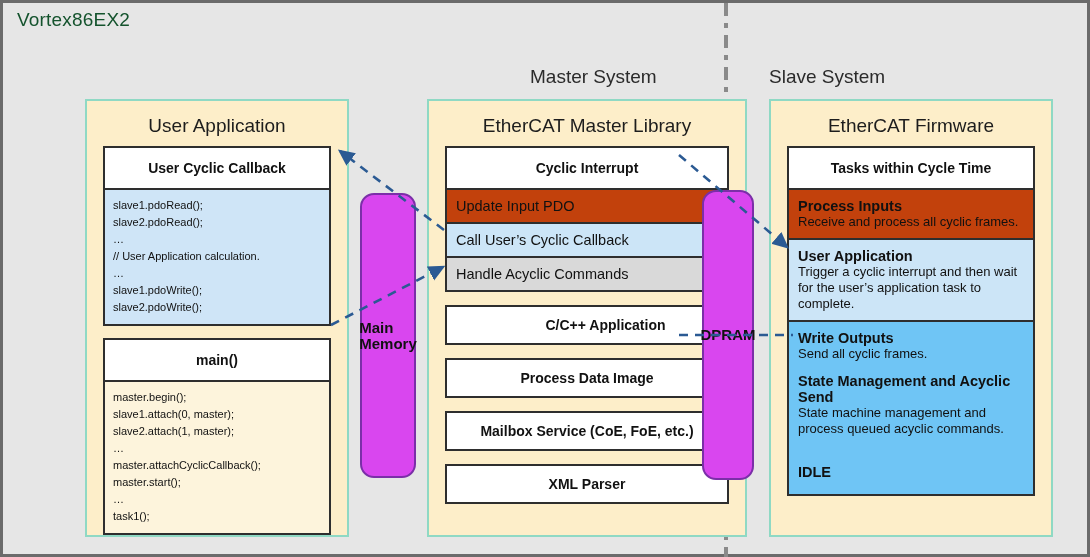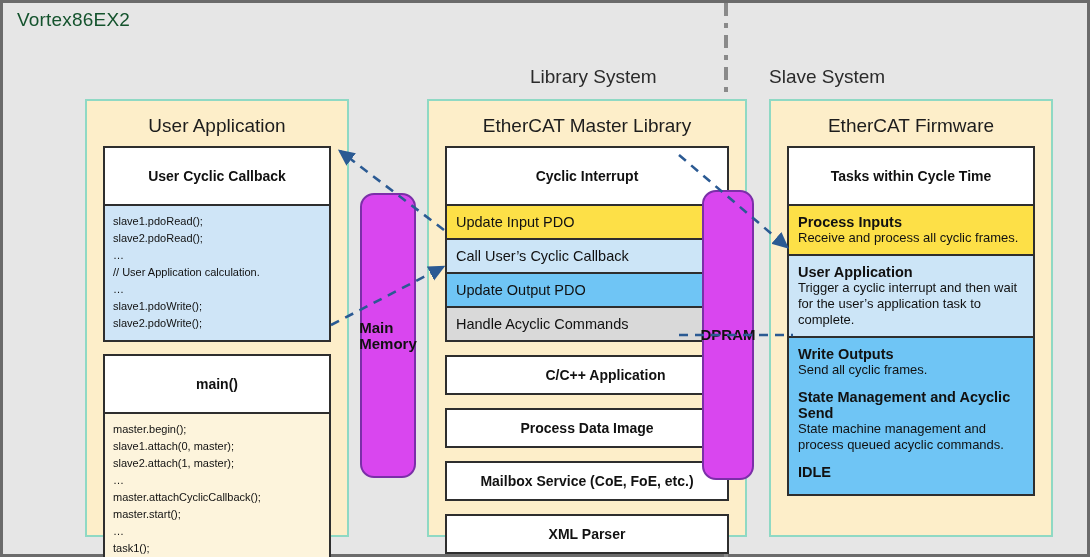--- a/index.html
+++ b/index.html
@@ -64,21 +64,21 @@
   
   .box{
     border:2px solid #2e2e2e;
     background:#ffffff;
   }
   .box-head{
     text-align:center;
     font-weight:bold;
     font-size:14px;
     color:#111;
-    padding:20px 2px;
+    padding:12px 2px;
     background:#ffffff;
   }
 
   
   .code-block{
     font-size:11px;
     color:#111;
     line-height:17px;
     padding:7px 8px 8px 8px;
     white-space:pre;
@@ -90,21 +90,21 @@
   .step{
     border-top:2px solid #2e2e2e;
     font-size:14.5px;
     color:#111;
     padding:8px 9px;
   }
   .step:first-child{border-top:none;}
   .step-title{font-weight:bold;font-size:14.5px;color:#111;}
   .step-desc{font-size:13px;color:#111;line-height:16px;}
 
-  .c-sage{background:#fde047;}
+  .c-sage{background:#c2410c;}
   .c-lblue{background:#cce5f7;}
   .c-blue{background:#6fc5f5;}
   .c-gray{background:#d9d9d9;}
 
   .plain-box{
     border:2px solid #2e2e2e;
     background:#fff;
     text-align:center;
     font-weight:bold;
     font-size:14px;
@@ -130,21 +130,21 @@
   
   #arrow-layer{left:0;top:0;width:1090px;height:557px;pointer-events:none;}
 </style>
 </head>
 <body>
 
 <div id="canvas" class="abs">
 
   <div class="abs" id="diagram-title">Vortex86EX2</div>
 
-  <div class="abs col-caption" id="caption-master">Library System</div>
+  <div class="abs col-caption" id="caption-master">Master System</div>
   <div class="abs col-caption" id="caption-slave">Slave System</div>
 
   <div class="abs" id="system-divider"></div>
 
   <div class="abs panel" id="panel-user">
     <div class="panel-title">User Application</div>
 
     <div class="box" style="margin:9px 16px 0 16px;">
       <div class="box-head">User Cyclic Callback</div>
       <div class="code-block code-blue" style="border-top:2px solid #2e2e2e;">slave1.pdoRead();
@@ -174,21 +174,20 @@
 Memory</span>
   </div>
 
   <div class="abs panel" id="panel-master">
     <div class="panel-title">EtherCAT Master Library</div>
 
     <div class="box" style="margin:9px 16px 0 16px;">
       <div class="box-head">Cyclic Interrupt</div>
       <div class="step c-sage">Update Input PDO</div>
       <div class="step c-lblue">Call User’s Cyclic Callback</div>
-      <div class="step c-blue">Update Output PDO</div>
       <div class="step c-gray">Handle Acyclic Commands</div>
     </div>
 
     <div class="plain-box" style="margin:13px 16px 0 16px;height:36px;padding-left:37px;">C/C++ Application</div>
     <div class="plain-box" style="margin:13px 16px 0 16px;height:36px;">Process Data Image</div>
     <div class="plain-box" style="margin:13px 16px 0 16px;height:36px;">Mailbox Service (CoE, FoE, etc.)</div>
     <div class="plain-box" style="margin:13px 16px 0 16px;height:36px;">XML Parser</div>
   </div>
 
   <div class="abs mem-pill" id="mem-dpram">
@@ -209,21 +208,21 @@
       <div class="step c-lblue">
         <div class="step-title">User Application</div>
         <div class="step-desc">Trigger a cyclic interrupt and then wait for the user’s application task to complete.</div>
       </div>
 
       <div class="step c-blue" style="padding-bottom:14px;">
         <div class="step-title">Write Outputs</div>
         <div class="step-desc">Send all cyclic frames.</div>
         <div class="step-title" style="margin-top:11px;">State Management and Acyclic Send</div>
         <div class="step-desc">State machine management and process queued acyclic commands.</div>
-        <div class="step-title" style="margin-top:11px;">IDLE</div>
+        <div class="step-title" style="margin-top:27px;">IDLE</div>
       </div>
     </div>
   </div>
 
   <svg class="abs" id="arrow-layer" viewBox="0 0 1090 557">
     <defs>
       <marker id="ah" markerWidth="7" markerHeight="7" refX="5.4" refY="3" orient="auto">
         <path d="M0,0 L6.4,3 L0,6 z" fill="#2b5a93"></path>
       </marker>
     </defs>

